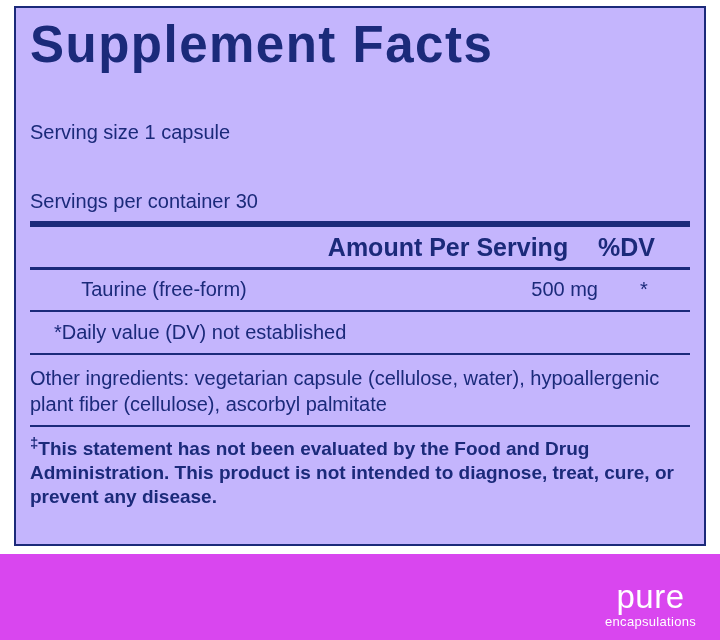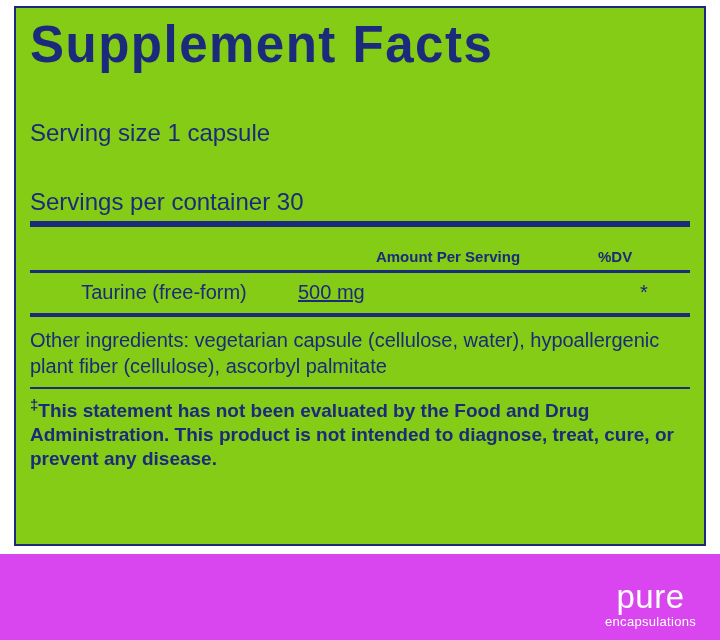--- a/index.html
+++ b/index.html
@@ -24,39 +24,39 @@
 
   
   .panel {
     position: absolute;
     left: 14px;
     top: 6px;
     width: 692px;
     height: 540px;
     box-sizing: border-box;
     border: 2px solid #1b2a7a;
-    background: #84cc16;
+    background: #c4b5fd;
   }
 
   .inner {
     padding: 4px 14px 0 14px;
   }
 
   .title {
     font-size: 51px;
     line-height: 62px;
     font-weight: bold;
     letter-spacing: 1.5px;
     color: #1b2a7a;
     white-space: nowrap;
     margin: 2px 0 2px 0;
   }
 
   .serving-line {
-    font-size: 24px;
+    font-size: 20px;
     line-height: 25px;
     color: #1b2a7a;
     margin-top: 44px;
   }
 
   .rule-thick {
     height: 6px;
     background: #1b2a7a;
     margin-top: 7px;
   }
@@ -66,23 +66,23 @@
   }
   .rule-med {
     height: 3px;
     background: #1b2a7a;
   }
 
   .head-row {
     display: flex;
     align-items: flex-end;
     justify-content: flex-end;
-    font-size: 15px;
+    font-size: 25px;
     font-weight: bold;
-    padding: 21px 0 5px 0;
+    padding: 6px 0 5px 0;
   }
   .head-amount {
     width: 300px;
     text-align: center;
   }
   .head-dv {
     width: 92px;
     text-align: left;
   }
 
@@ -91,22 +91,21 @@
     align-items: center;
     font-size: 20px;
     padding: 8px 0 9px 0;
   }
   .item-name {
     flex: 1;
     text-align: center;
   }
   .item-amount {
     width: 300px;
-    text-align: left;
-    text-decoration: underline;
+    text-align: right;
   }
   .item-dv {
     width: 92px;
     text-align: center;
   }
 
   .footnote {
     font-size: 20px;
     padding: 9px 0 9px 24px;
   }
@@ -180,20 +179,21 @@
       <div class="rule-med"></div>
 
       <div class="item-row">
         <div class="item-name">Taurine (free-form)</div>
         <div class="item-amount">500 mg</div>
         <div class="item-dv">*</div>
       </div>
 
       <div class="rule-thin"></div>
 
+      <div class="footnote">*Daily value (DV) not established</div>
 
       <div class="rule-thin"></div>
 
       <div class="other-ing">Other ingredients: vegetarian capsule (cellulose, water), hypoallergenic plant fiber (cellulose), ascorbyl palmitate</div>
 
       <div class="rule-thin"></div>
 
       <div class="statement"><sup>‡</sup><span>This statement has not been evaluated by the Food and Drug Administration. This product is not intended to diagnose, treat, cure, or prevent any disease.</span></div>
 
     </div>

